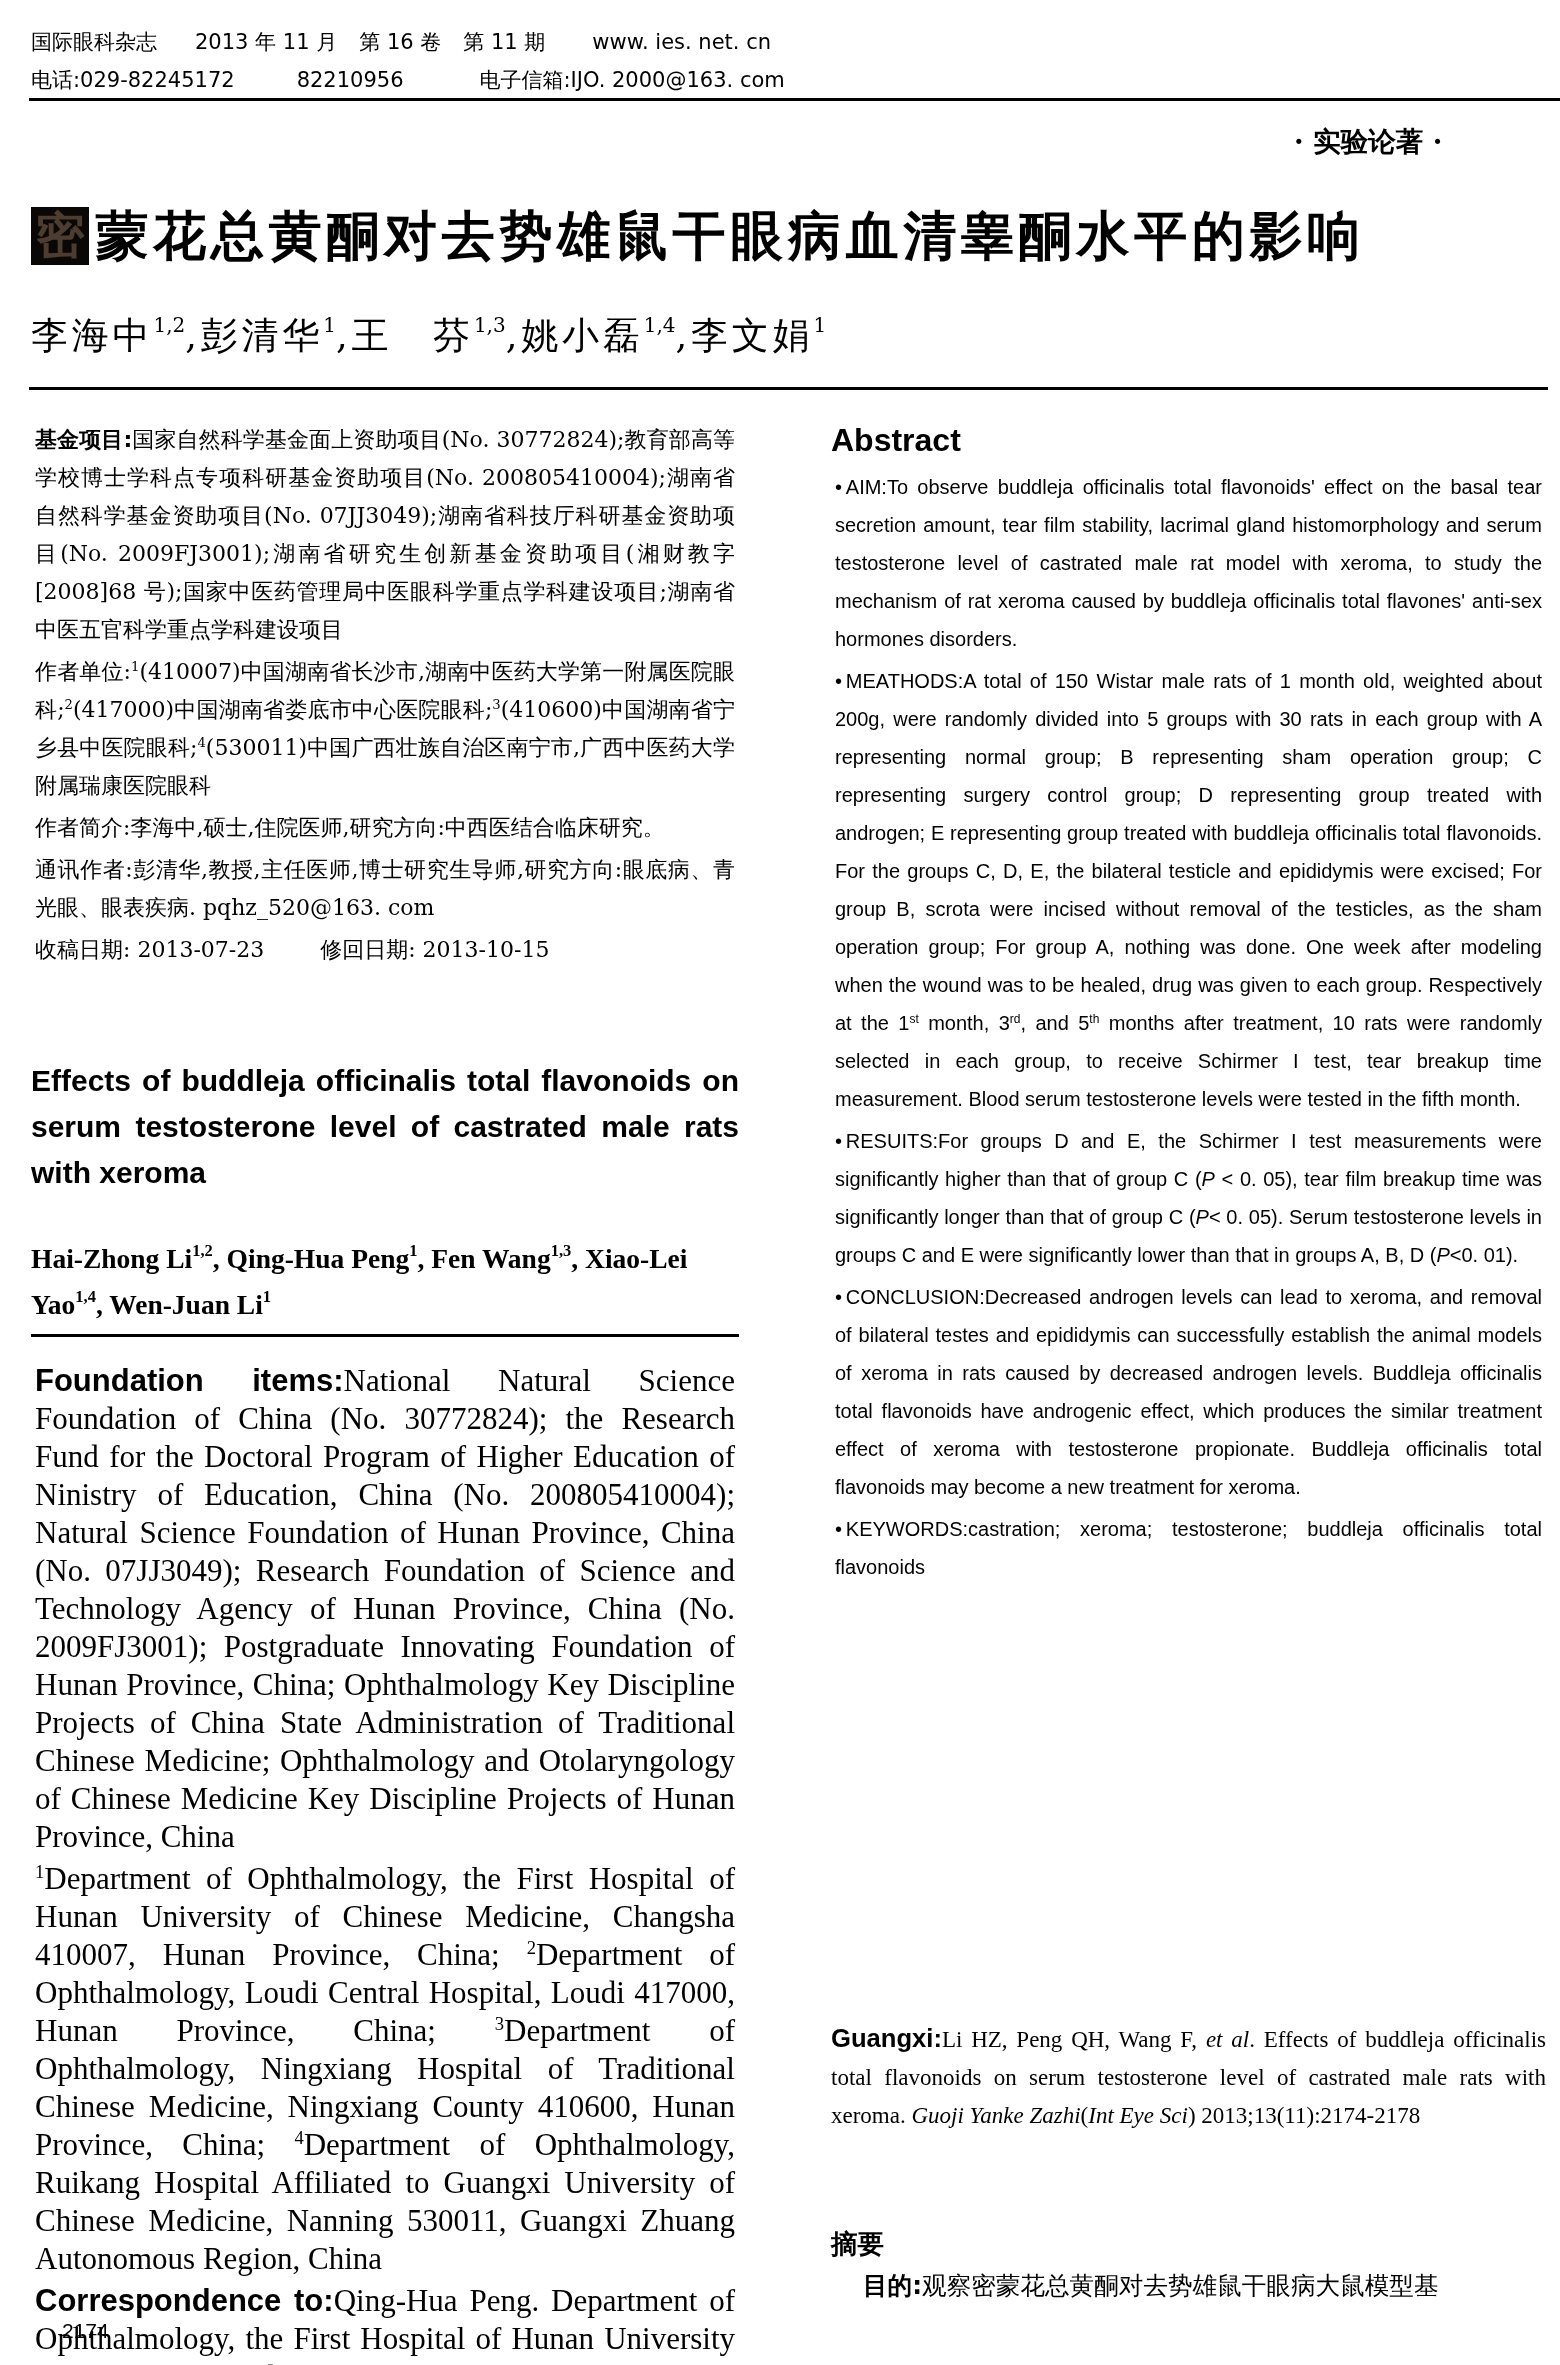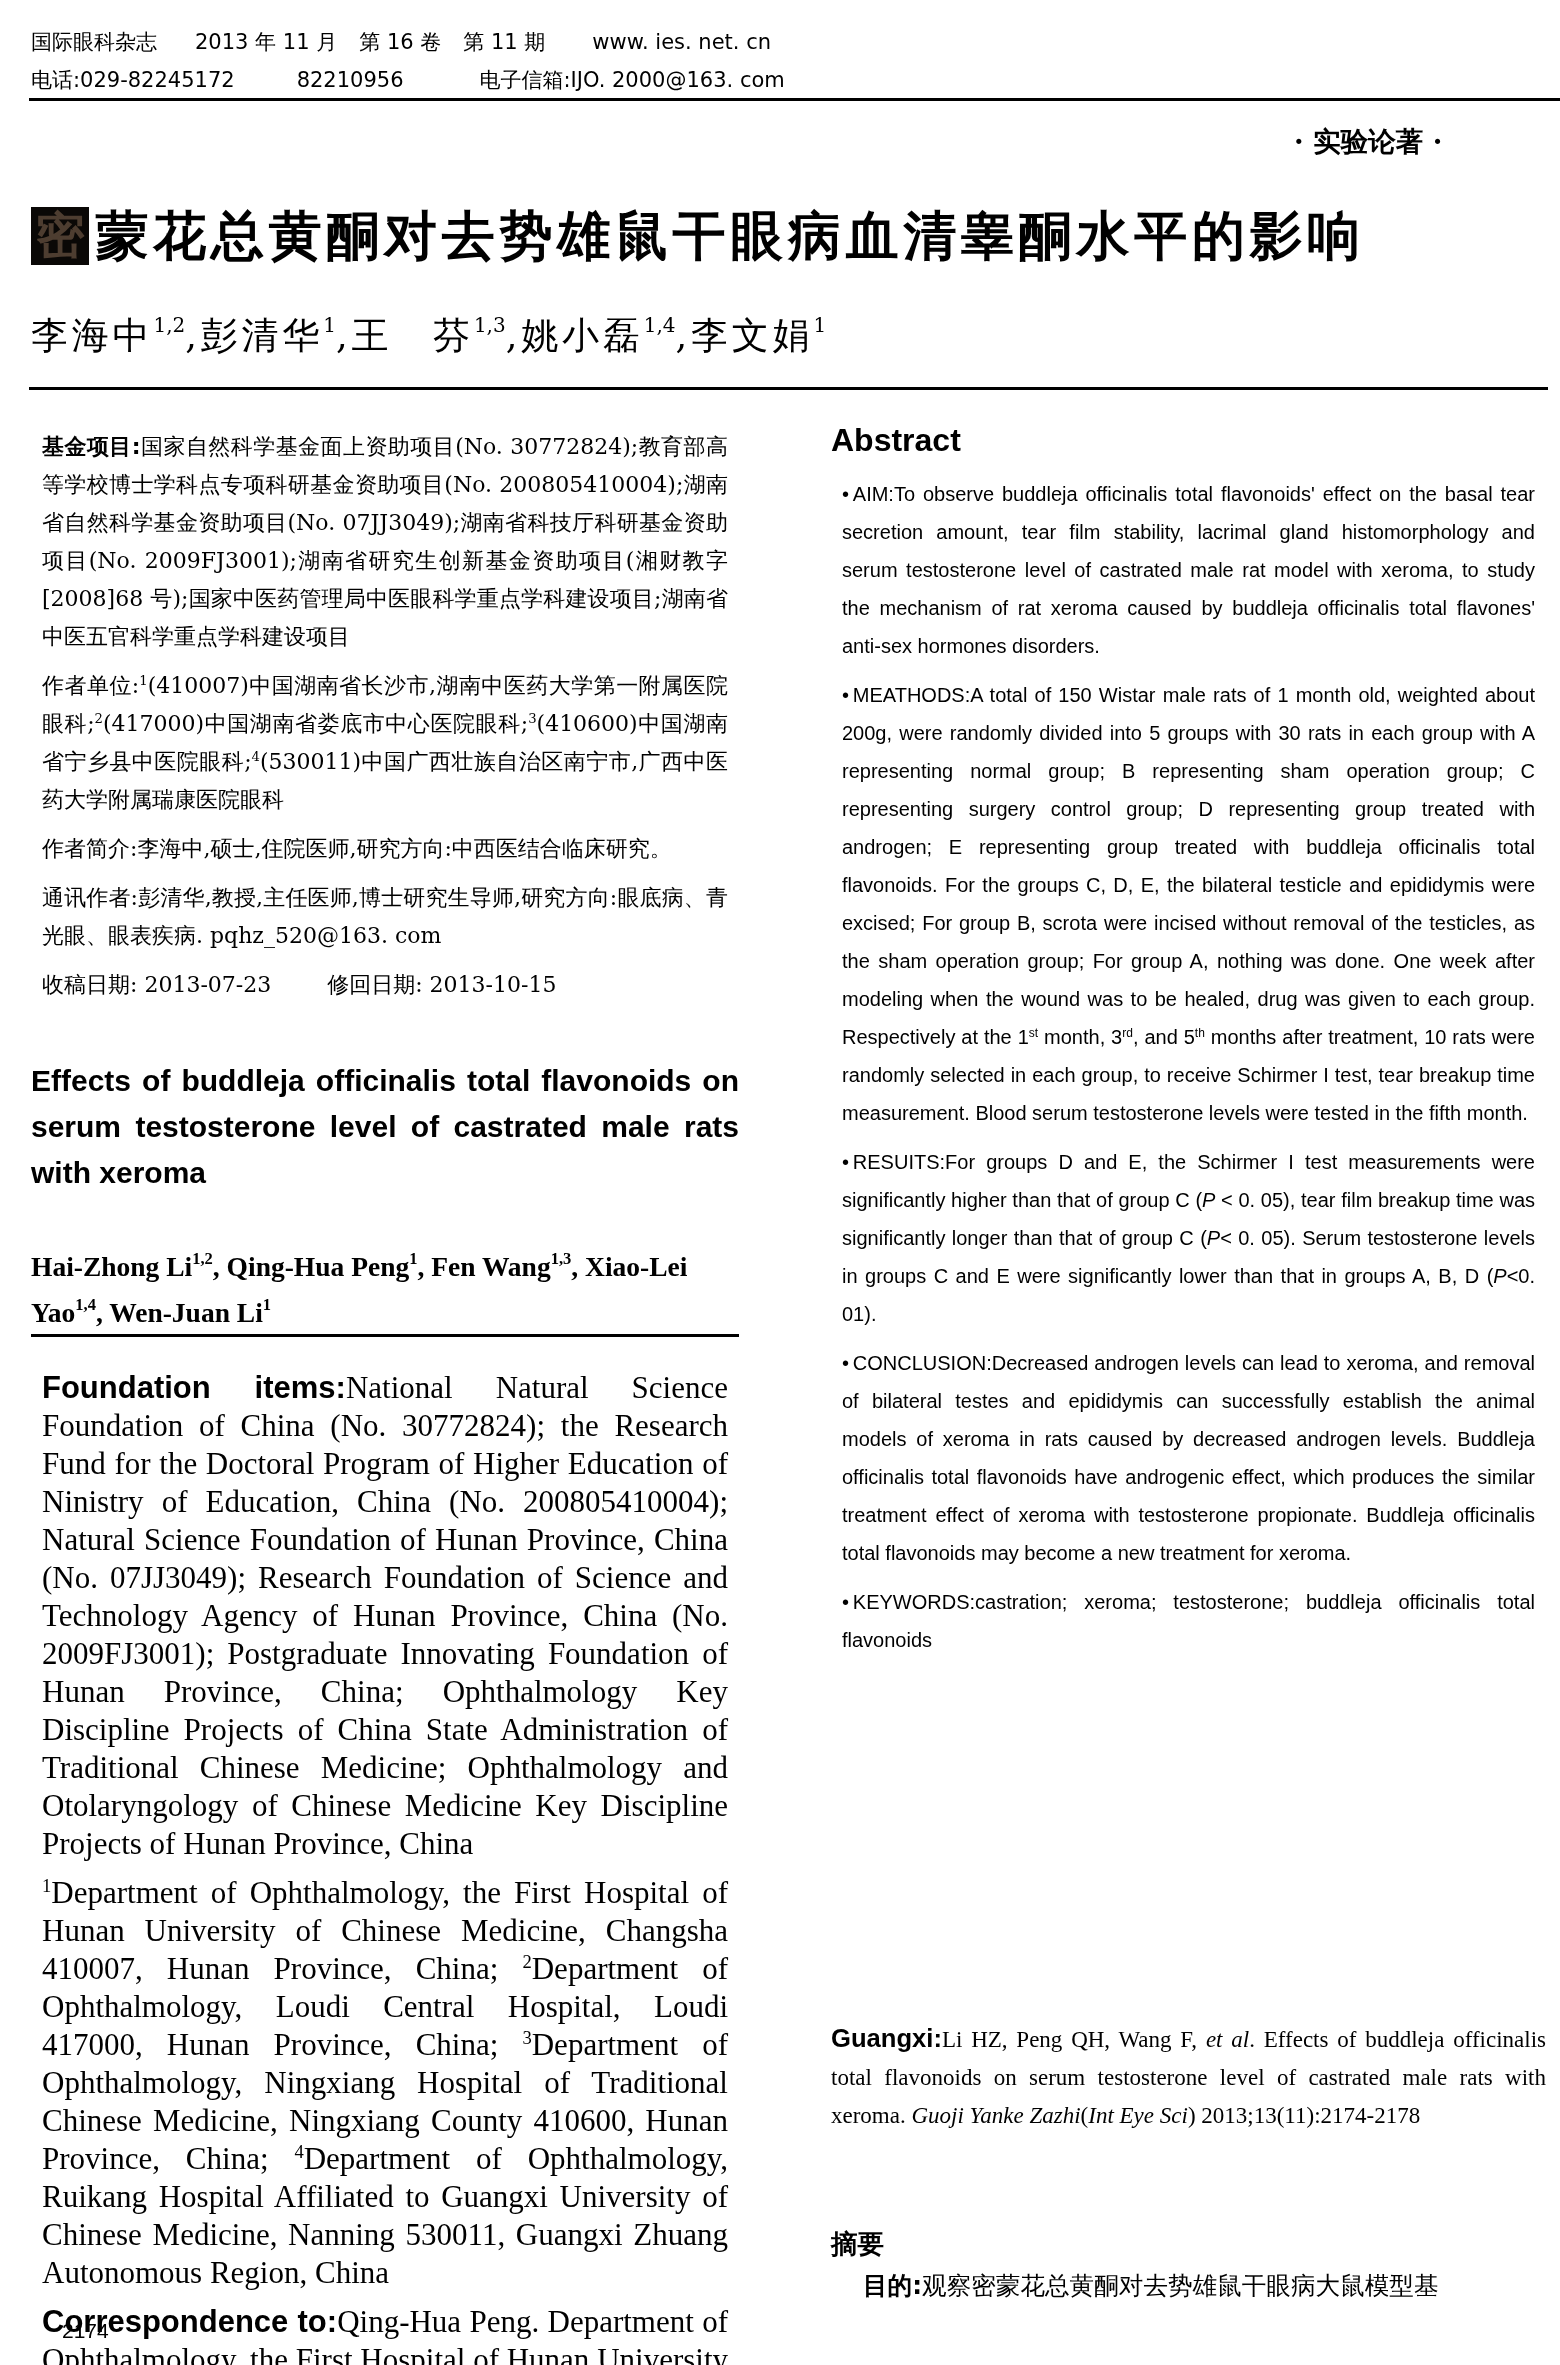--- a/index.html
+++ b/index.html
@@ -16,21 +16,21 @@
   .title-text { font-family: "DejaVu Sans", sans-serif; font-weight: bold; font-size: 53px; letter-spacing: 4.7px; line-height: 59px; }
   .authors-cn { left: 31px; top: 310px; font-family: "DejaVu Serif", serif; font-size: 37px; line-height: 52px; letter-spacing: 3.8px; white-space: nowrap; }
   .authors-cn sup { font-size: 20px; letter-spacing: 0; vertical-align: 16px; line-height: 0; }
   .rule-main { left: 29px; top: 387px; width: 1519px; height: 2.8px; background: #000; }
 
   .colL { left: 31px; width: 708px; }
   .colR { left: 831px; width: 715px; }
   .cn-block { font-family: "DejaVu Serif", serif; font-size: 22px; line-height: 38px; text-align: justify; }
   .cn-block b { font-family: "DejaVu Sans", sans-serif; }
   .cn-block sup, .en-serif sup, .abs-body sup { font-size: 60%; line-height: 0; vertical-align: 0.6em; }
-  .para { margin: 11px; }
+  .para { margin: 4px; }
   .dates { white-space: pre; }
 
   .en-title { font-family: "Liberation Sans", sans-serif; font-weight: bold; font-size: 30px; line-height: 46px; text-align: justify; }
   .en-authors { font-family: "Liberation Serif", serif; font-weight: bold; font-size: 27.5px; line-height: 46px; }
   .en-authors sup { font-size: 60%; line-height: 0; vertical-align: 0.7em; }
   .rule-left { left: 31px; top: 1334px; width: 708px; height: 2.8px; background: #000; }
   .en-serif { font-family: "Liberation Serif", serif; font-size: 31px; line-height: 38px; text-align: justify; }
   .en-serif b { font-family: "Liberation Sans", sans-serif; }
   .page-num { left: 62px; top: 2319px; font-family: "Liberation Sans", sans-serif; font-size: 21px; }
 
@@ -65,21 +65,21 @@
 
 <div class="abs colL cn-block" style="top:417px;">
   <p class="para"><b>基金项目:</b><span>国家自然科学基金面上资助项目(No. 30772824);教育部高等学校博士学科点专项科研基金资助项目(No. 200805410004);湖南省自然科学基金资助项目(No. 07JJ3049);湖南省科技厅科研基金资助项目(No. 2009FJ3001);湖南省研究生创新基金资助项目(湘财教字[2008]68 号);国家中医药管理局中医眼科学重点学科建设项目;湖南省中医五官科学重点学科建设项目</span></p>
   <p class="para"><span>作者单位:</span><sup>1</sup><span>(410007)中国湖南省长沙市,湖南中医药大学第一附属医院眼科;</span><sup>2</sup><span>(417000)中国湖南省娄底市中心医院眼科;</span><sup>3</sup><span>(410600)中国湖南省宁乡县中医院眼科;</span><sup>4</sup><span>(530011)中国广西壮族自治区南宁市,广西中医药大学附属瑞康医院眼科</span></p>
   <p class="para"><span>作者简介:</span><span>李海中,硕士,住院医师,研究方向:中西医结合临床研究。</span></p>
   <p class="para"><span>通讯作者:</span><span>彭清华,教授,主任医师,博士研究生导师,研究方向:眼底病、青光眼、眼表疾病. pqhz_520@163. com</span></p>
   <p class="para dates"><span>收稿日期: 2013-07-23</span>        <span>修回日期: 2013-10-15</span></p>
 </div>
 
 <div class="abs colL en-title" style="top:1058px;">Effects of buddleja officinalis total flavonoids on serum testosterone level of castrated male rats with xeroma</div>
-<div class="abs colL en-authors" style="top:1236px;margin-top:8px;">
+<div class="abs colL en-authors" style="top:1236px;">
   <span>Hai-Zhong Li</span><sup>1,2</sup>, <span>Qing-Hua Peng</span><sup>1</sup>, <span>Fen Wang</span><sup>1,3</sup>, <span>Xiao-Lei Yao</span><sup>1,4</sup>, <span>Wen-Juan Li</span><sup>1</sup>
 </div>
 <div class="abs rule-left"></div>
 
 <div class="abs colL en-serif" style="top:1358px;">
   <p class="para"><b>Foundation items:</b><span>National Natural Science Foundation of China (No. 30772824); the Research Fund for the Doctoral Program of Higher Education of Ninistry of Education, China (No. 200805410004); Natural Science Foundation of Hunan Province, China (No. 07JJ3049); Research Foundation of Science and Technology Agency of Hunan Province, China (No. 2009FJ3001); Postgraduate Innovating Foundation of Hunan Province, China; Ophthalmology Key Discipline Projects of China State Administration of Traditional Chinese Medicine; Ophthalmology and Otolaryngology of Chinese Medicine Key Discipline Projects of Hunan Province, China</span></p>
   <p class="para"><sup>1</sup><span>Department of Ophthalmology, the First Hospital of Hunan University of Chinese Medicine, Changsha 410007, Hunan Province, China; </span><sup>2</sup><span>Department of Ophthalmology, Loudi Central Hospital, Loudi 417000, Hunan Province, China; </span><sup>3</sup><span>Department of Ophthalmology, Ningxiang Hospital of Traditional Chinese Medicine, Ningxiang County 410600, Hunan Province, China; </span><sup>4</sup><span>Department of Ophthalmology, Ruikang Hospital Affiliated to Guangxi University of Chinese Medicine, Nanning 530011, Guangxi Zhuang Autonomous Region, China</span></p>
   <p class="para"><b>Correspondence to:</b><span>Qing-Hua Peng. Department of Ophthalmology, the First Hospital of Hunan University of Chinese Medicine, Changsha 410007, Hunan Province, China. pqhz_520@163. com</span></p>
   <p class="para dates"><span>Received:2013-07-23</span>      <span>Accepted:2013-10-15</span></p>
 </div>

